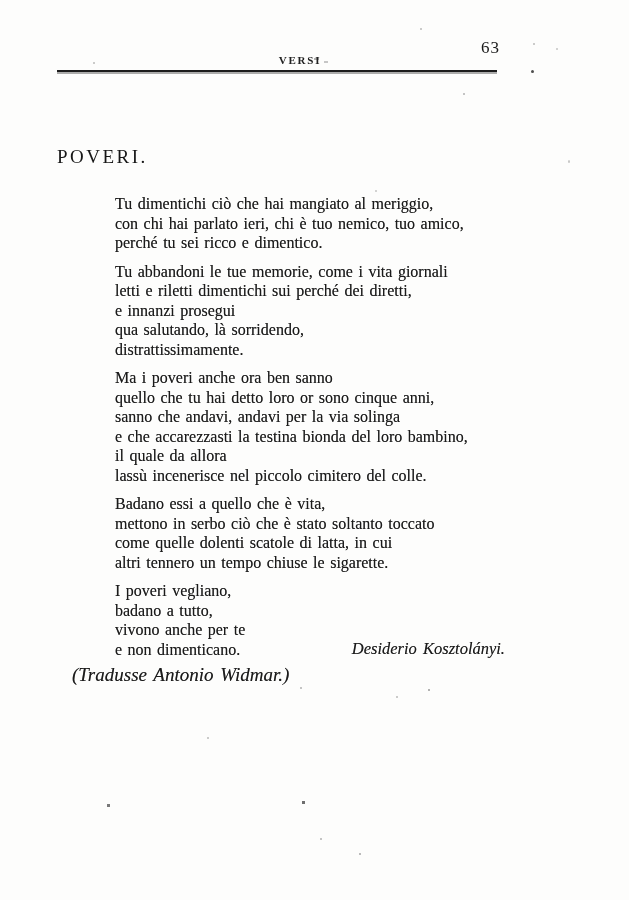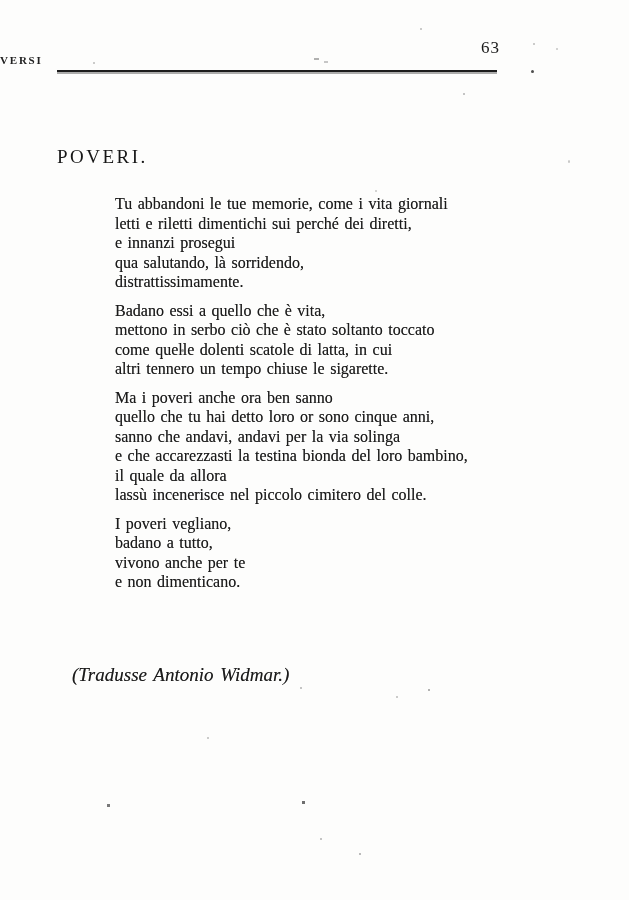--- a/index.html
+++ b/index.html
@@ -17,26 +17,27 @@
     font-family: "Liberation Serif", "DejaVu Serif", serif;
     color: #1c1c1c;
   }
 
   
   .running-title {
     position: absolute;
     top: 54px;
     left: 0;
     width: 576px;
-    text-align: left;
+    text-align: center;
     font-family: "Liberation Serif", serif;
     font-weight: bold;
     font-size: 11px;
     letter-spacing: 1.8px;
     color: #222;
+    padding-left: 12px;
   }
   .page-number {
     position: absolute;
     top: 38px;
     left: 481px;
     font-size: 17px;
     letter-spacing: 1px;
     color: #1a1a1a;
   }
   .header-rule {
@@ -112,54 +113,60 @@
 <div class="page">
 
   <span class="running-title">VERSI</span>
   <span class="page-number">63</span>
   <div class="header-rule"></div>
 
   <h1 class="poem-title">POVERI.</h1>
 
   <div class="poem-body">
 
+    <div class="stanza">
+      <div class="poem-line">Tu dimentichi ciò che hai mangiato al meriggio,</div>
+      <div class="poem-line">con chi hai parlato ieri, chi è tuo nemico, tuo amico,</div>
+      <div class="poem-line">perché tu sei ricco e dimentico.</div>
+    </div>
 
     <div class="stanza">
       <div class="poem-line">Tu abbandoni le tue memorie, come i vita giornali</div>
       <div class="poem-line">letti e riletti dimentichi sui perché dei diretti,</div>
       <div class="poem-line">e innanzi prosegui</div>
       <div class="poem-line">qua salutando, là sorridendo,</div>
       <div class="poem-line">distrattissimamente.</div>
-    </div>
-
-    <div class="stanza">
-      <div class="poem-line">Badano essi a quello che è vita,</div>
-      <div class="poem-line">mettono in serbo ciò che è stato soltanto toccato</div>
-      <div class="poem-line">come quelle dolenti scatole di latta, in cui</div>
-      <div class="poem-line">altri tennero un tempo chiuse le sigarette.</div>
     </div>
 
     <div class="stanza">
       <div class="poem-line">Ma i poveri anche ora ben sanno</div>
       <div class="poem-line">quello che tu hai detto loro or sono cinque anni,</div>
       <div class="poem-line">sanno che andavi, andavi per la via solinga</div>
       <div class="poem-line">e che accarezzasti la testina bionda del loro bambino,</div>
       <div class="poem-line">il quale da allora</div>
       <div class="poem-line">lassù incenerisce nel piccolo cimitero del colle.</div>
     </div>
 
     <div class="stanza">
+      <div class="poem-line">Badano essi a quello che è vita,</div>
+      <div class="poem-line">mettono in serbo ciò che è stato soltanto toccato</div>
+      <div class="poem-line">come quelle dolenti scatole di latta, in cui</div>
+      <div class="poem-line">altri tennero un tempo chiuse le sigarette.</div>
+    </div>
+
+    <div class="stanza">
       <div class="poem-line">I poveri vegliano,</div>
       <div class="poem-line">badano a tutto,</div>
       <div class="poem-line">vivono anche per te</div>
       <div class="poem-line">e non dimenticano.</div>
     </div>
 
   </div>
 
+  <div class="author-attribution">Desiderio Kosztolányi.</div>
   <div class="translator-note">(Tradusse Antonio Widmar.)</div>
 
   <div class="speck" style="left:531px; top:70px; width:3px; height:3px; opacity:.8;"></div>
   <div class="speck" style="left:533px; top:43px; width:2px; height:2px; opacity:.3;"></div>
   <div class="speck" style="left:556px; top:48px; width:2px; height:2px; opacity:.25;"></div>
   <div class="speck" style="left:93px; top:62px; width:2px; height:2px; opacity:.3;"></div>
   <div class="speck" style="left:314px; top:58px; width:5px; height:2px; opacity:.35; border-radius:0;"></div>
   <div class="speck" style="left:324px; top:61px; width:4px; height:2px; opacity:.25; border-radius:0;"></div>
   <div class="speck" style="left:463px; top:93px; width:2px; height:2px; opacity:.35;"></div>
   <div class="speck" style="left:420px; top:28px; width:2px; height:2px; opacity:.3;"></div>

